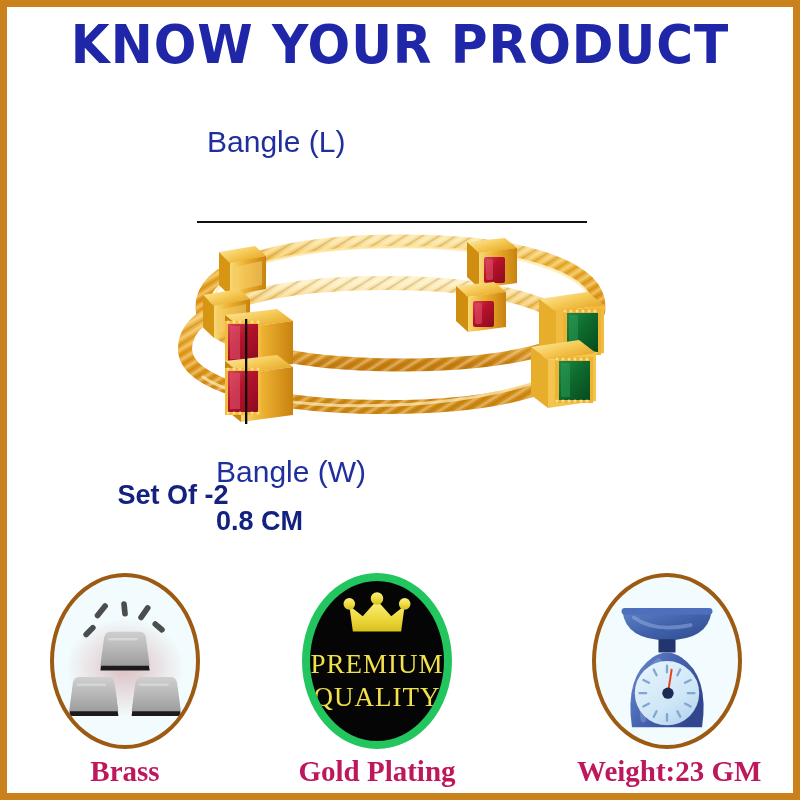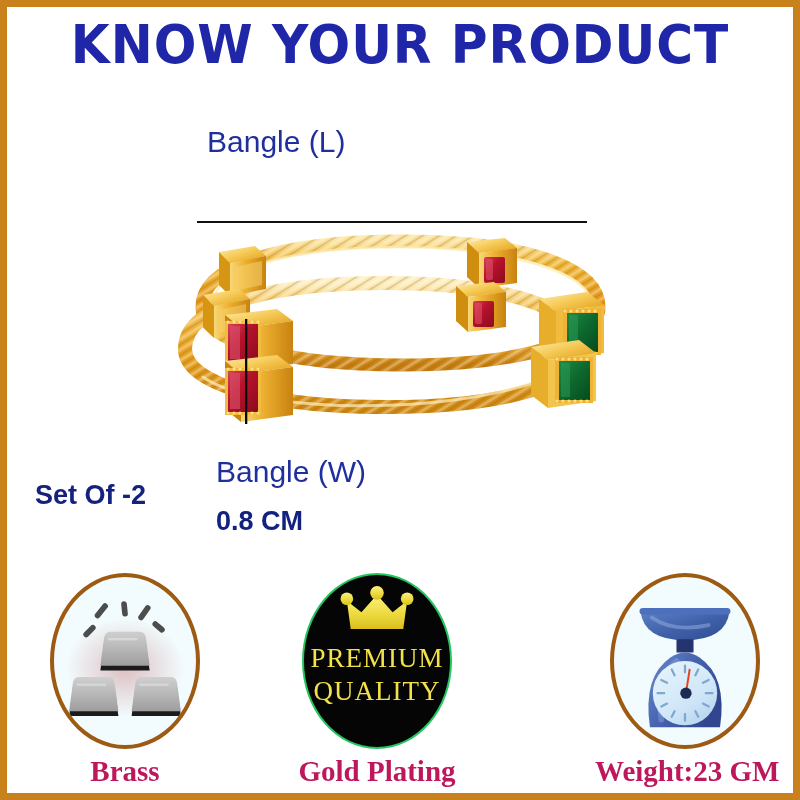--- a/index.html
+++ b/index.html
@@ -45,55 +45,56 @@
   #bangle-l-wrap .dim-name{margin-bottom:14px;}
   #bangle-w-wrap{left:209px;top:448px;width:380px;}
   #bangle-w-wrap .dim-name{margin-bottom:19px;}
 
   #measure-rule{
     position:absolute;left:190px;top:214px;width:390px;height:2px;
     background:#101010;
   }
 
   #set-of{
-    position:absolute;left:28px;top:473px;width:220px;
+    position:absolute;left:56px;top:473px;width:220px;
+    text-align:center;
     font-size:27px;font-weight:bold;color:#14227f;
     font-family:"Liberation Sans",sans-serif;
   }
 
   
   #product{
     position:absolute;left:160px;top:222px;width:470px;height:215px;
   }
   #product svg{display:block;width:100%;height:100%;}
 
   
   .feature{
     position:absolute;
     width:180px;
     text-align:center;
   }
   #feat-0{left:28px;top:566px;}
   #feat-1{left:280px;top:566px;}
-  #feat-2{left:588px;top:566px;}
+  #feat-2{left:570px;top:566px;}
 
   .badge{
     width:150px;height:176px;
     margin:0 auto;
     border-radius:50%;
     box-sizing:border-box;
     position:relative;
     overflow:hidden;
   }
   .badge-ring{
     border:4px solid #9c5a12;
     background:#f2fbfd;
   }
   .badge-black{
-    border:2px solid #22c55e;
+    border:8px solid #22c55e;
     background:#050505;
   }
   .badge svg{position:absolute;left:0;top:0;width:100%;height:100%;}
 
   .feature-label{
     margin-top:6px;
     font-family:"Liberation Serif",serif;
     font-weight:bold;
     font-size:29px;
     color:#be185d;

